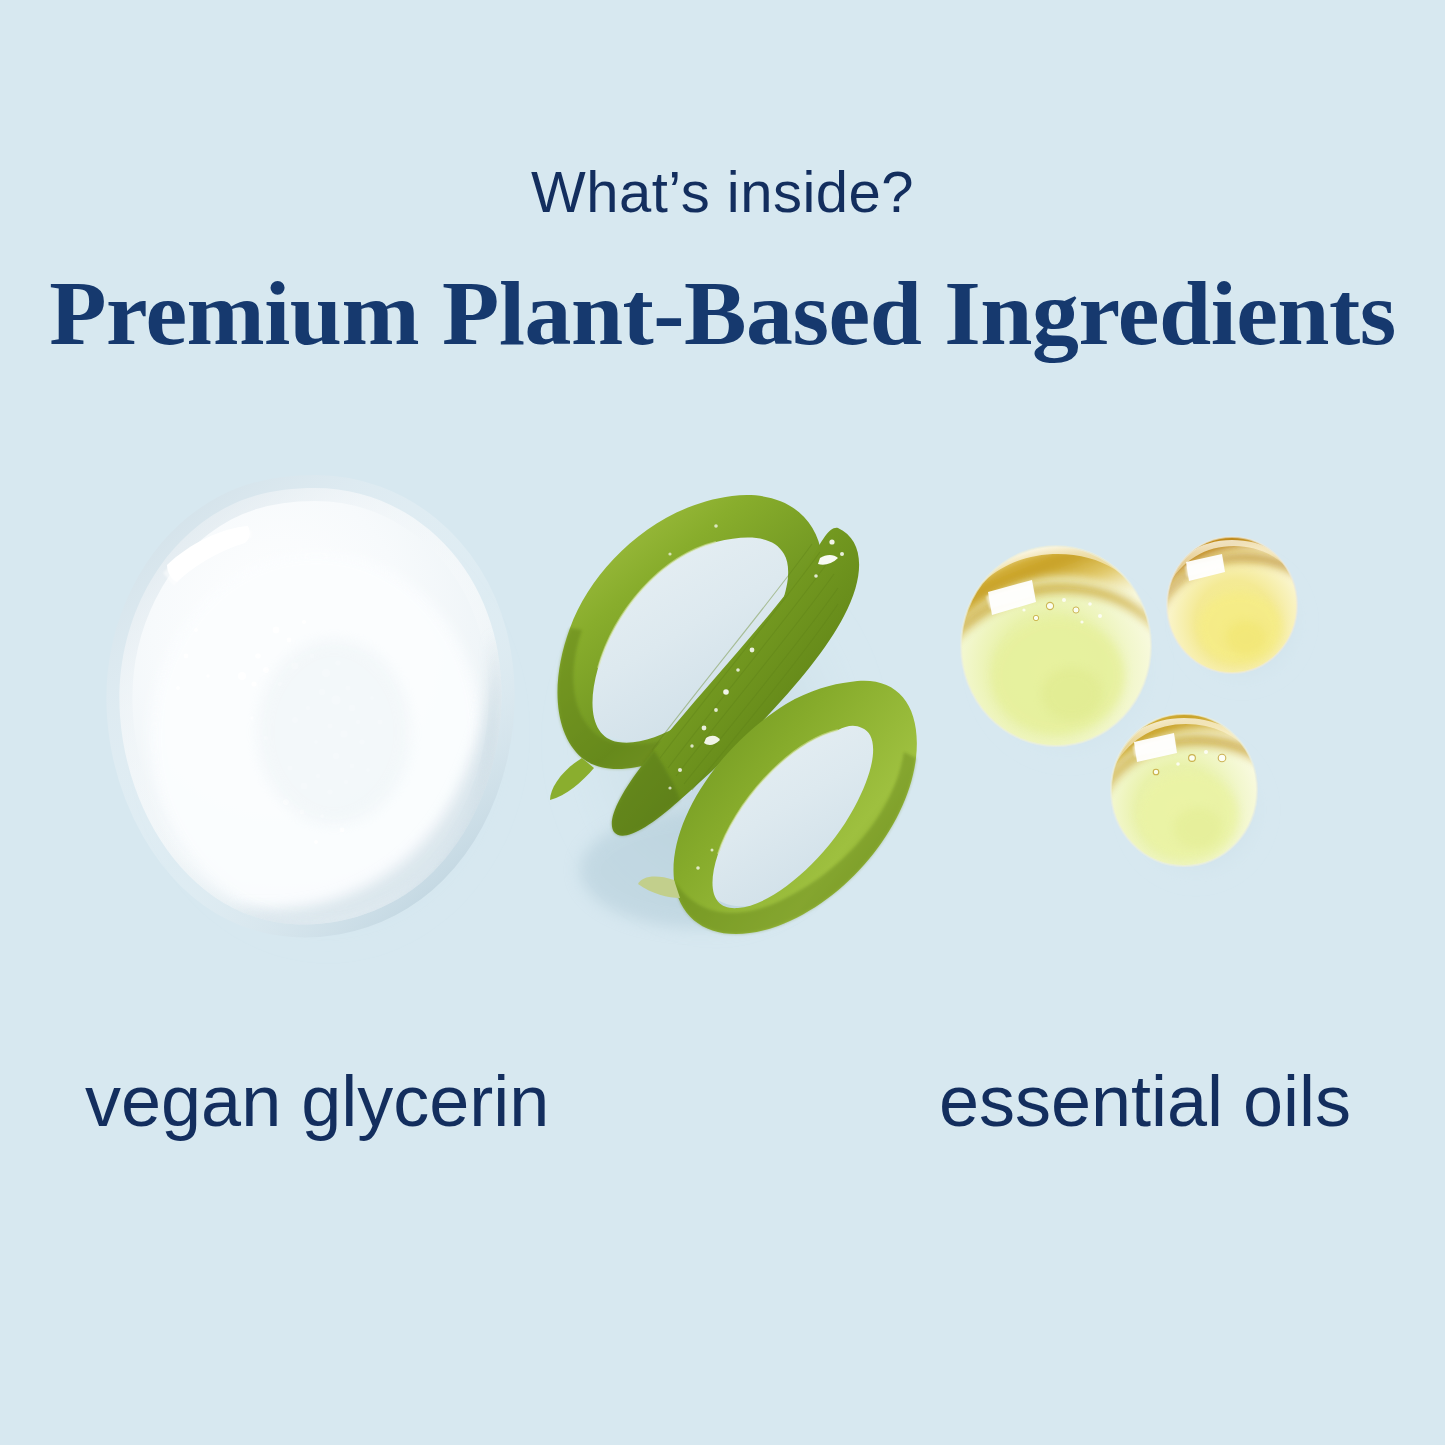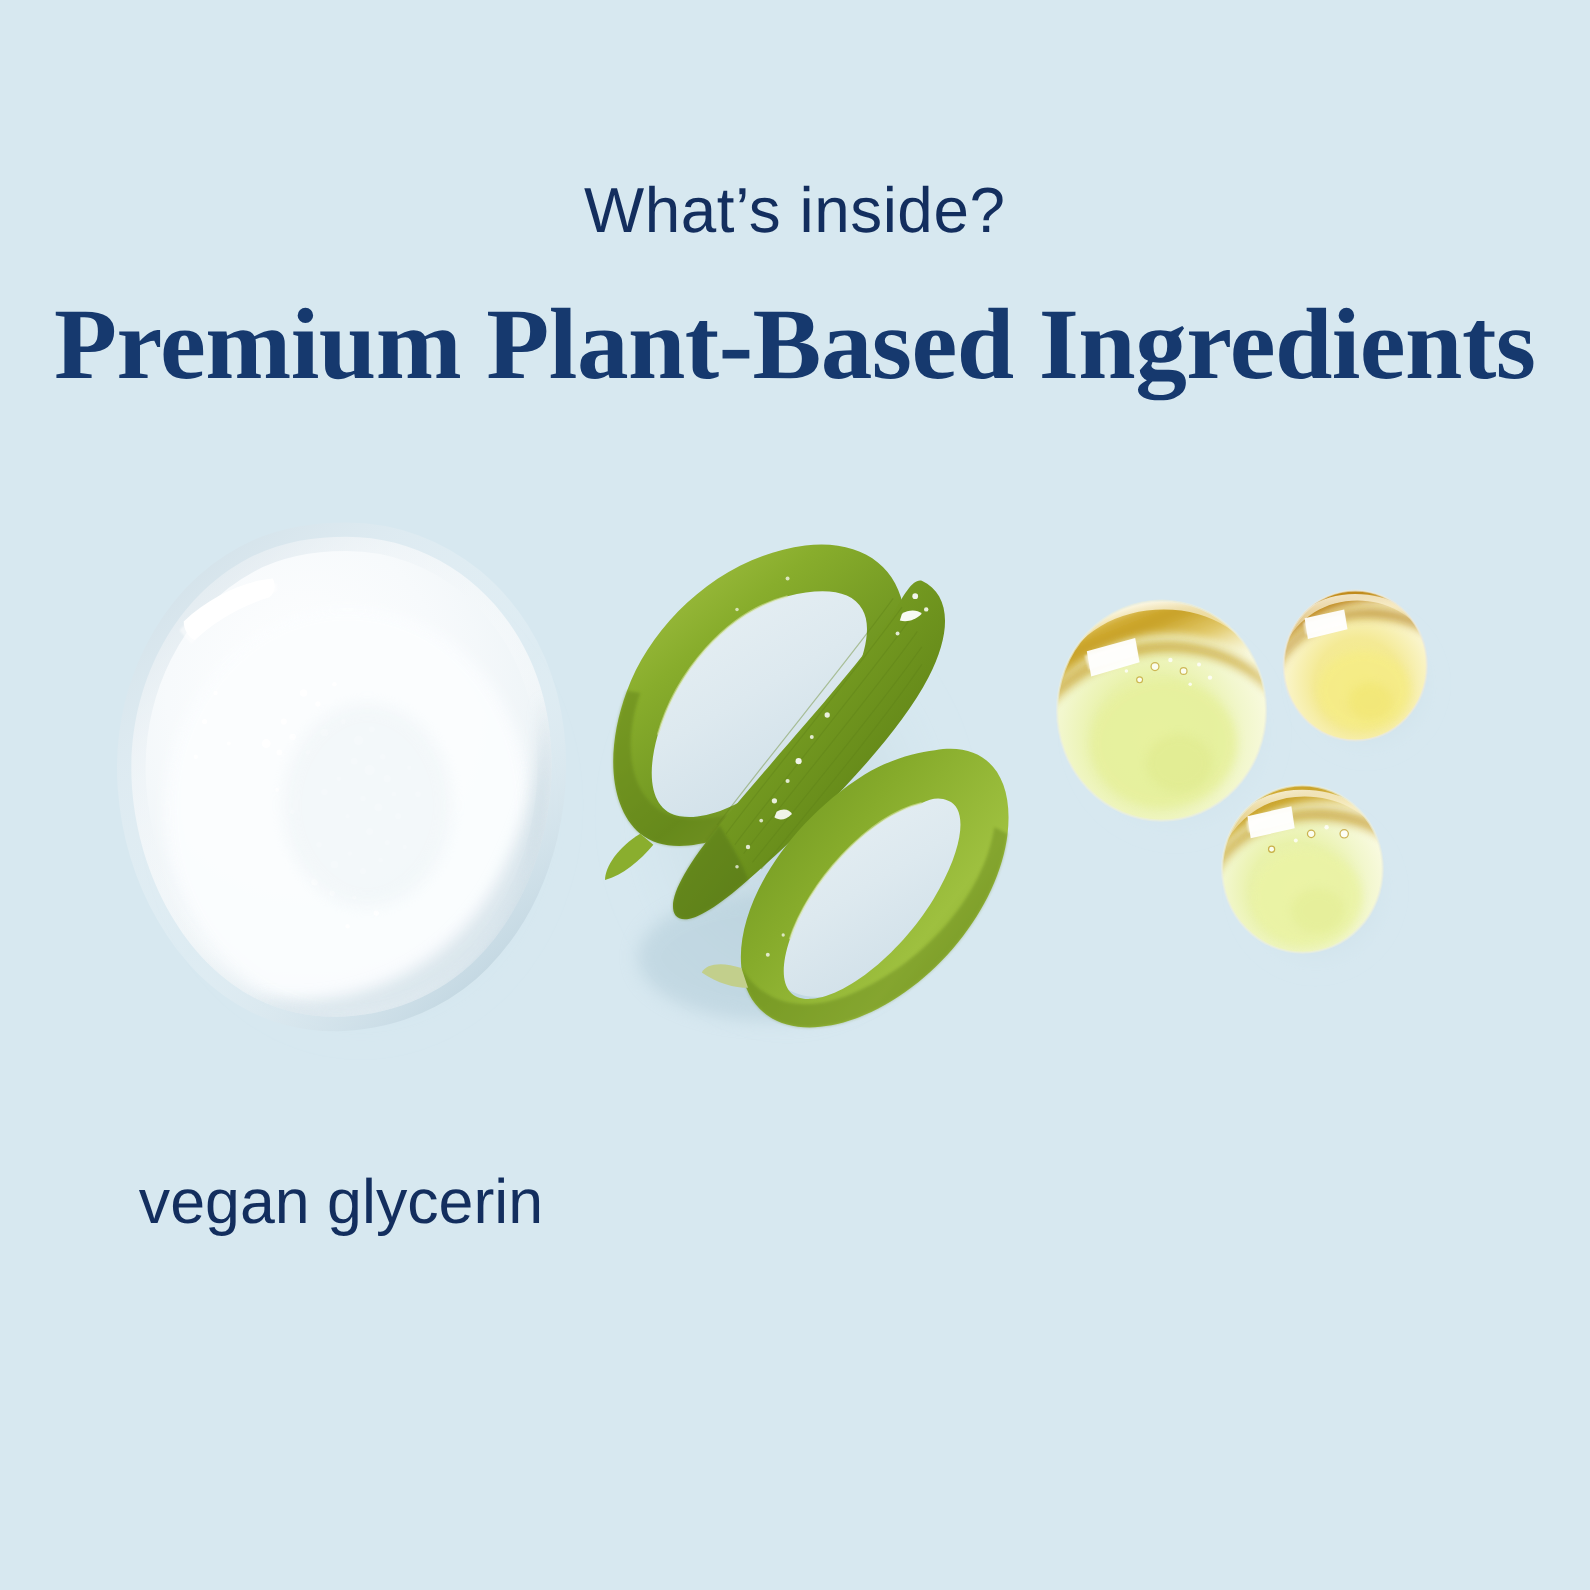--- a/index.html
+++ b/index.html
@@ -81,21 +81,21 @@
     left: 0;
     width: 1445px;
     height: 80px;
   }
   .caption {
     position: absolute;
     top: 0;
     text-align: center;
     font-family: "Liberation Sans", sans-serif;
     font-weight: 300;
-    font-size: 57px;
+    font-size: 72px;
     color: #132e5e;
     line-height: 1.1;
     white-space: nowrap;
   }
   .cap-1 { left: 85px;  width: 450px; }
   .cap-2 { left: 520px; width: 420px; }
   .cap-3 { left: 935px; width: 420px; }
 </style>
 </head>
 <body style="background: rgb(215, 232, 240);">
@@ -509,15 +509,16 @@
           </g>
           <ellipse cx="244" cy="320" rx="73" ry="76" fill="none" stroke="#e9eedf" stroke-width="2" opacity="0.65"></ellipse>
         </g>
       </svg>
     </div>
 
   </div>
 
   <div class="captions">
     <div class="caption cap-1">vegan glycerin</div>
+    <div class="caption cap-3">essential oils</div>
   </div>
 
 </div>
 
 </body></html>

